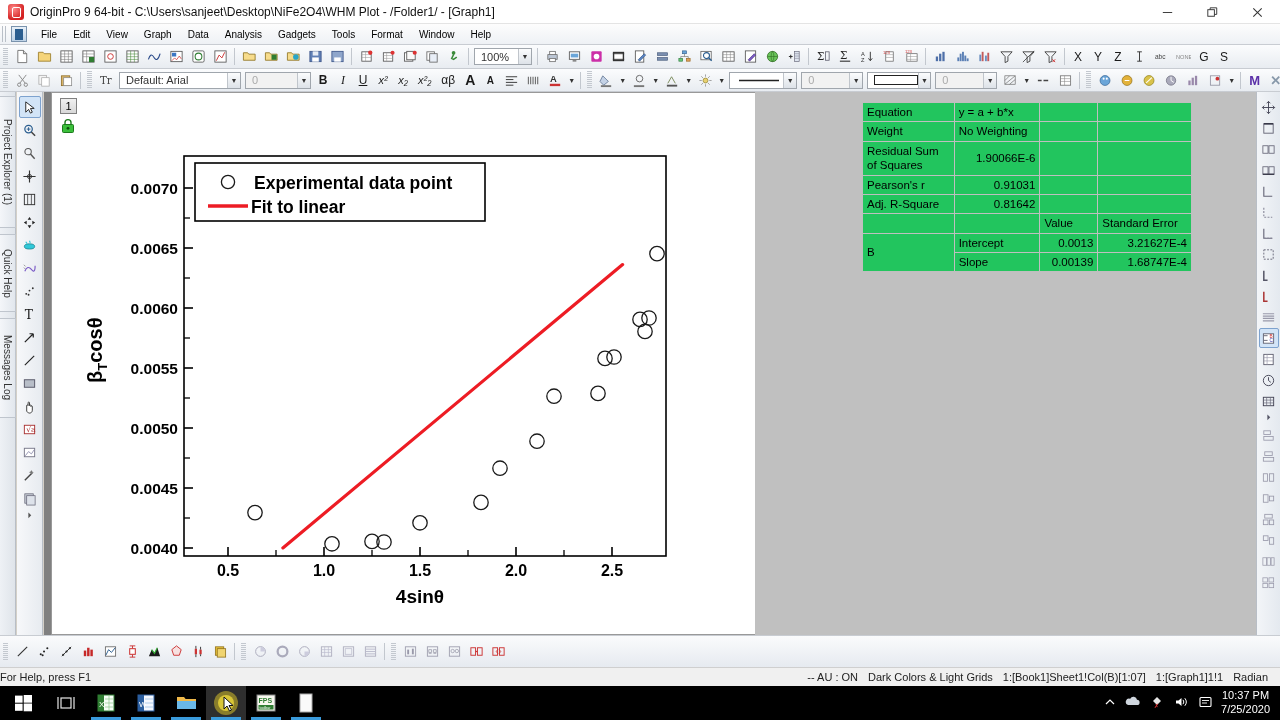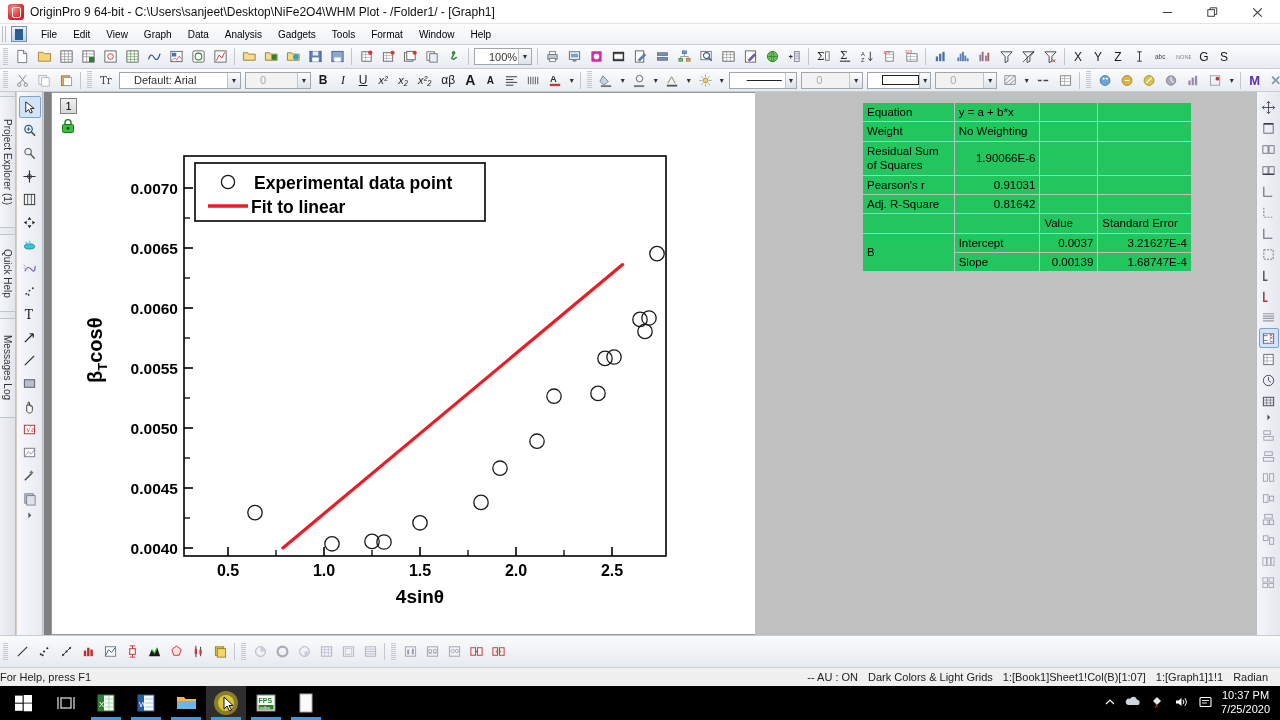--- a/index.html
+++ b/index.html
@@ -62,21 +62,21 @@
   .tbtn{
     width:20px;height:20px;margin:0 1px;flex:none;position:relative;
     display:flex;align-items:center;justify-content:center;
     border:1px solid transparent;border-radius:2px;
   }
   .tsep{ width:1px;height:17px;background:#c2c7ce;margin:0 3px;flex:none; }
   .ico{ width:15px;height:15px;display:block; }
   .combo{
     height:17px;border:1px solid #a0a6ad;background:#fff;
     display:flex;align-items:center;font-size:11px;color:#333;
-    padding-left:14px;margin:0 2px;flex:none;position:relative;
+    padding-left:6px;margin:0 2px;flex:none;position:relative;
   }
   .combo .arw{
     width:13px;height:15px;margin-left:auto;
     background:linear-gradient(#fbfcfd,#dde2e8);border-left:1px solid #c0c5cb;
     display:flex;align-items:center;justify-content:center;font-size:7px;color:#333;
   }
   .combo.dis{ background:#f2f2f2; color:#aaa; }
   .txtbtn{
     min-width:18px;height:19px;margin:0 1px;flex:none;
     display:flex;align-items:center;justify-content:center;
@@ -1039,21 +1039,21 @@
         </tr>
         <tr>
           <td></td>
           <td></td>
           <td>Value</td>
           <td>Standard Error</td>
         </tr>
         <tr>
           <td rowspan="2">B</td>
           <td>Intercept</td>
-          <td class="num">0.0037</td>
+          <td class="num">0.0013</td>
           <td class="num">3.21627E-4</td>
         </tr>
         <tr>
           <td>Slope</td>
           <td class="num">0.00139</td>
           <td class="num">1.68747E-4</td>
         </tr>
       </tbody>
         </table>
     </div>

